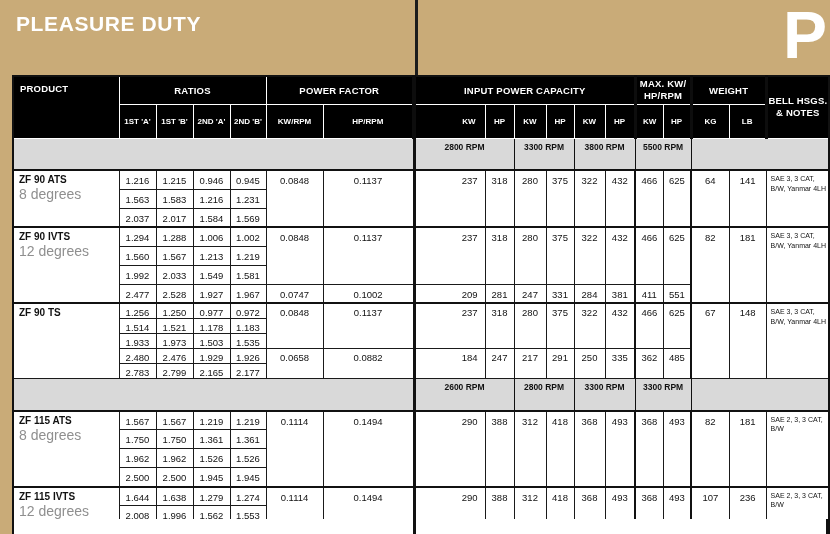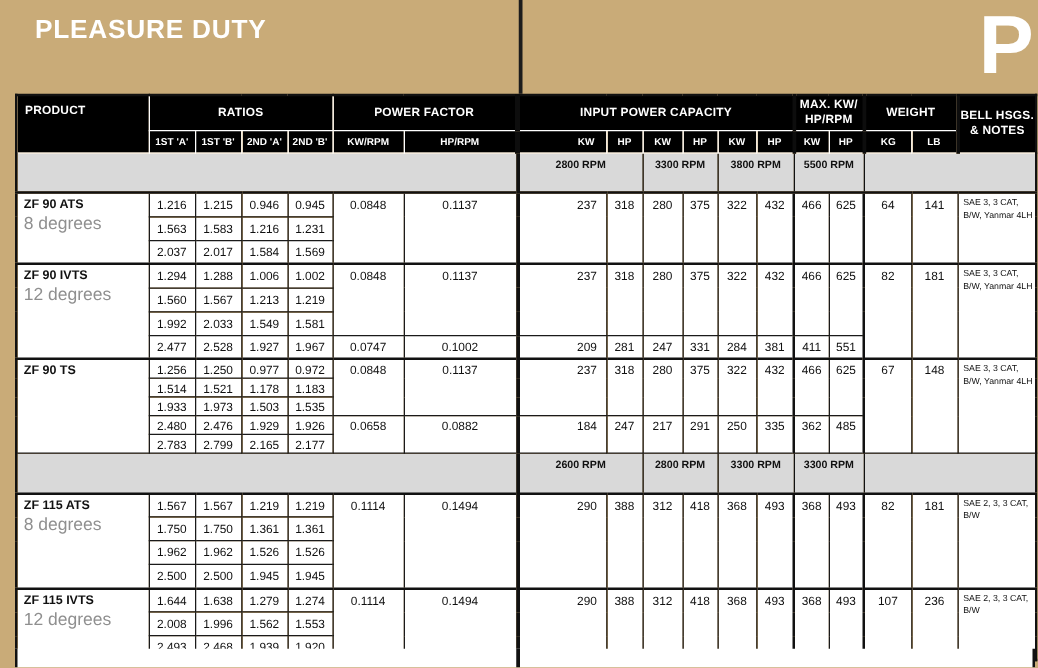--- a/index.html
+++ b/index.html
@@ -4,41 +4,41 @@
 <style>
   * { margin:0; padding:0; box-sizing:border-box; }
   html,body { width:830px; height:534px; overflow:hidden; }
   body {
     position:relative;
     background:#c9ab78;
     font-family:"Liberation Sans", sans-serif;
     color:#111;
   }
   
-  .titlebar { position:absolute; left:28px; top:10px; color:#fff; }
+  .titlebar { position:absolute; left:16px; top:10px; color:#fff; }
   .titlebar .t { font-size:21px; font-weight:bold; letter-spacing:0.6px; line-height:1.3; }
   .corner-p {
     position:absolute; right:3px; top:2px;
     color:#fff; font-size:66px; font-weight:bold; line-height:1;
   }
   .head-divider { position:absolute; left:415px; top:0; width:3px; height:75px; background:#1c1c1c; }
 
   
   table.spec {
     position:absolute; left:12px; top:75px;
     width:816px; border-collapse:collapse; table-layout:fixed;
     border:2px solid #111;
   }
   thead th {
     background:#000000; color:#fff; font-weight:bold;
     border:1px solid #fff; text-align:center; vertical-align:middle;
     overflow:hidden; white-space:nowrap;
   }
   tr.h1 th { height:28px; font-size:9.5px; letter-spacing:0.2px; }
-  tr.h2 th { height:18px; font-size:8px;margin-left:37px; }
+  tr.h2 th { height:34px; font-size:8px;margin-left:37px; }
   th.th-product { text-align:left; vertical-align:top; padding:6px 0 0 6px; }
   th.two-line { white-space:normal; line-height:1.25; font-size:9px; }
   th.gap-l  { border-left:4px solid #0d0d0d; }
   th.gap2-l { border-left:3px solid #0d0d0d; }
   th.kw1h { text-align:right; padding-right:9px; }
 
   tbody td {
     background:#fff; border:1px solid #1a1a1a;
     font-size:9.5px; text-align:center; vertical-align:top;
     padding-top:4px; height:19px; overflow:hidden;

